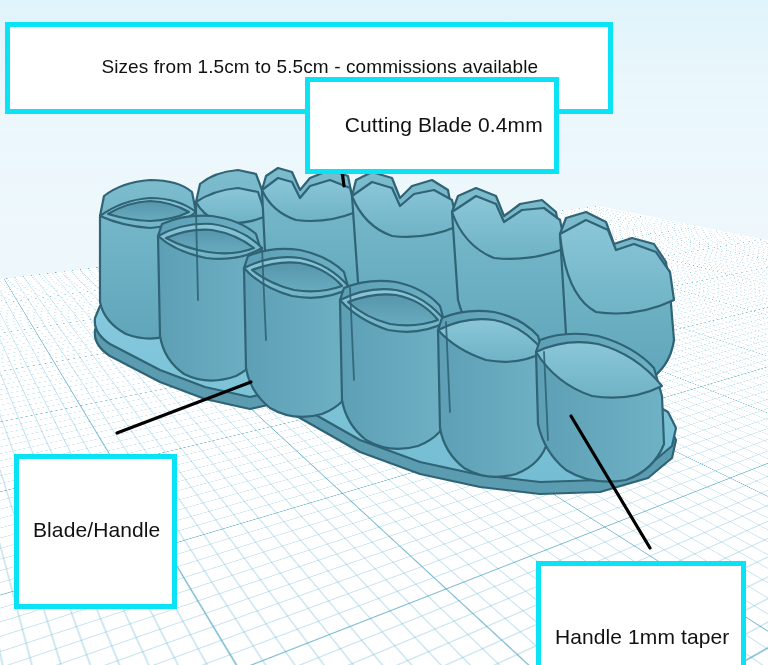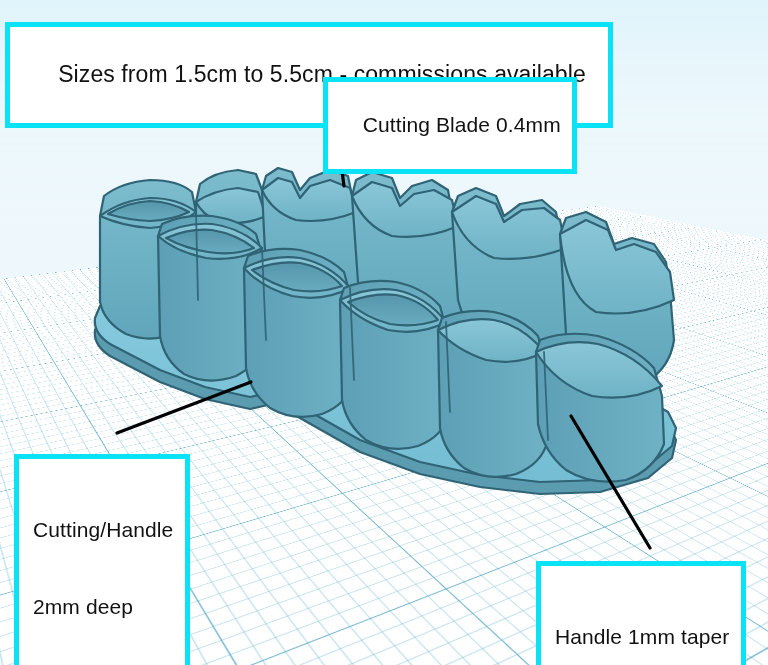--- a/index.html
+++ b/index.html
@@ -82,25 +82,25 @@
     line-height: 1.22;
     letter-spacing: 0.1px;
     white-space: pre;
     box-sizing: border-box;
   }
   .callout.banner {
     left: 5px;
     top: 22px;
     width: 608px;
     padding: 5px 10px 7px 10px;
-    font-size: 23px;
+    font-size: 19px;
     text-align: center;
   }
   .callout.blade {
-    left: 323px;
+    left: 305px;
     top: 77px;
     padding: 4px 11px 6px 11px;
     font-size: 21px;
   }
   .callout.flange {
     left: 14px;
     top: 454px;
     padding: 7px 12px 10px 14px;
     font-size: 21px;
   }
@@ -266,22 +266,21 @@
 
   <div class="callout banner">
     <span>Sizes from 1.5cm to 5.5cm - commissions available</span>
   </div>
 
   <div class="callout blade">
     <span>Cutting Blade 0.4mm</span>
   </div>
 
   <div class="callout flange">
-    <span class="line">Cutting/Handle</span>
-    <span class="line">2mm deep</span>
+    <span class="line">Blade/Handle</span>
   </div>
 
   <div class="callout walls">
     <span class="line">Handle 1mm taper</span>
     
   </div>
 
 </div>
 
 </body></html>

